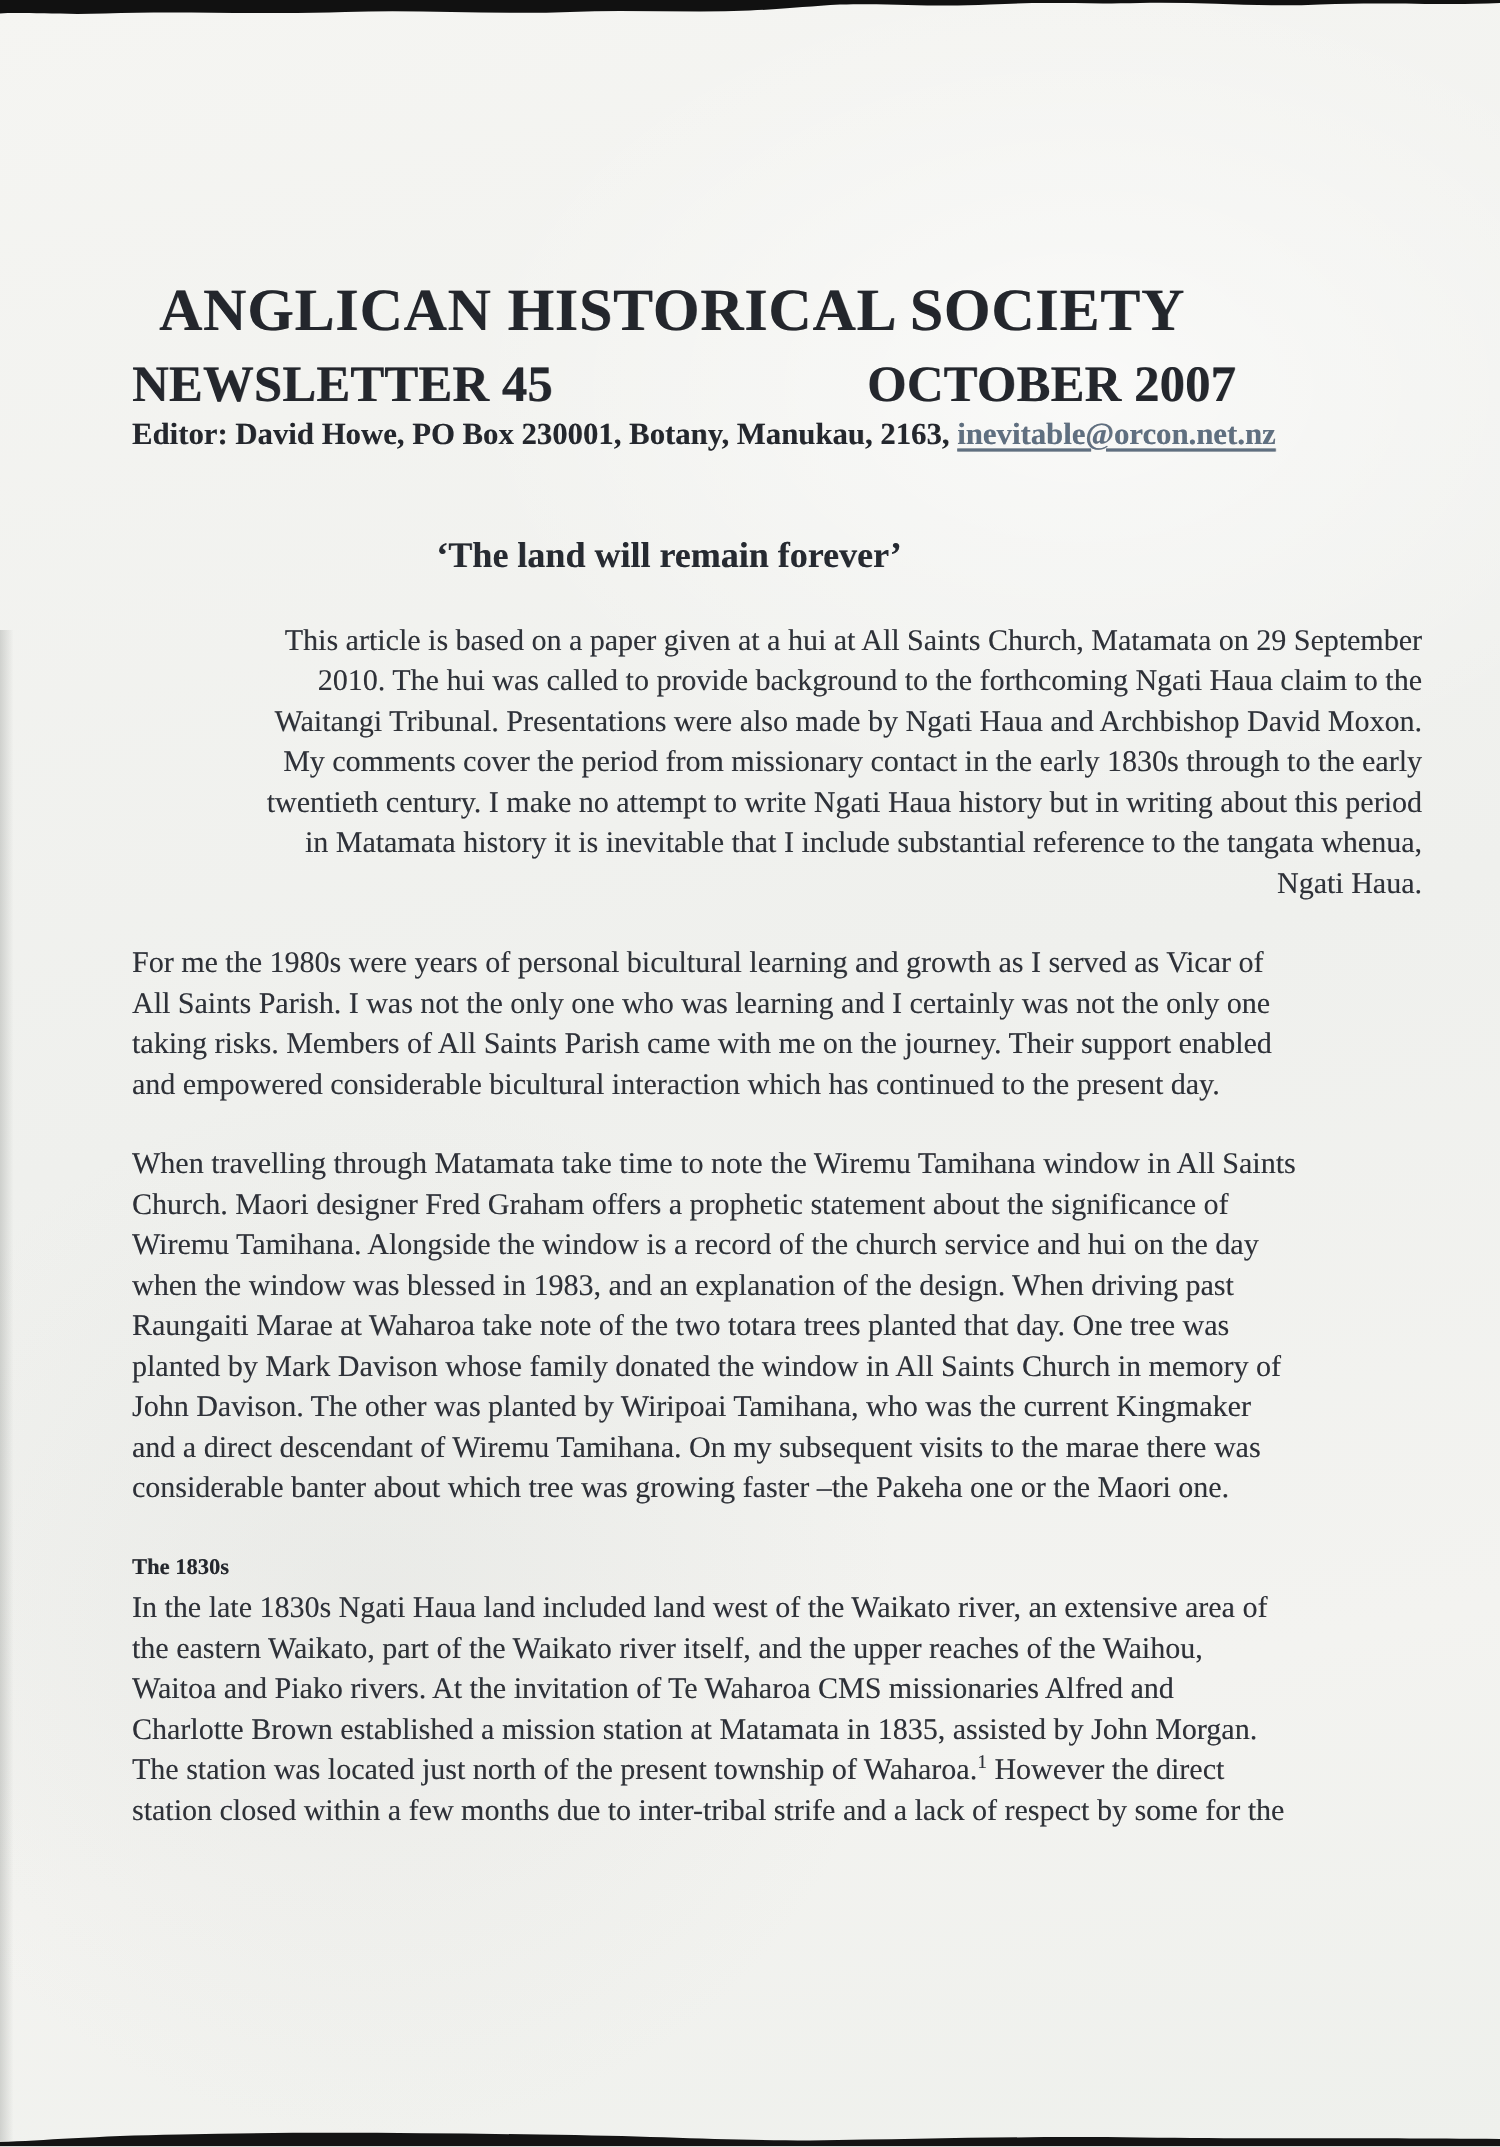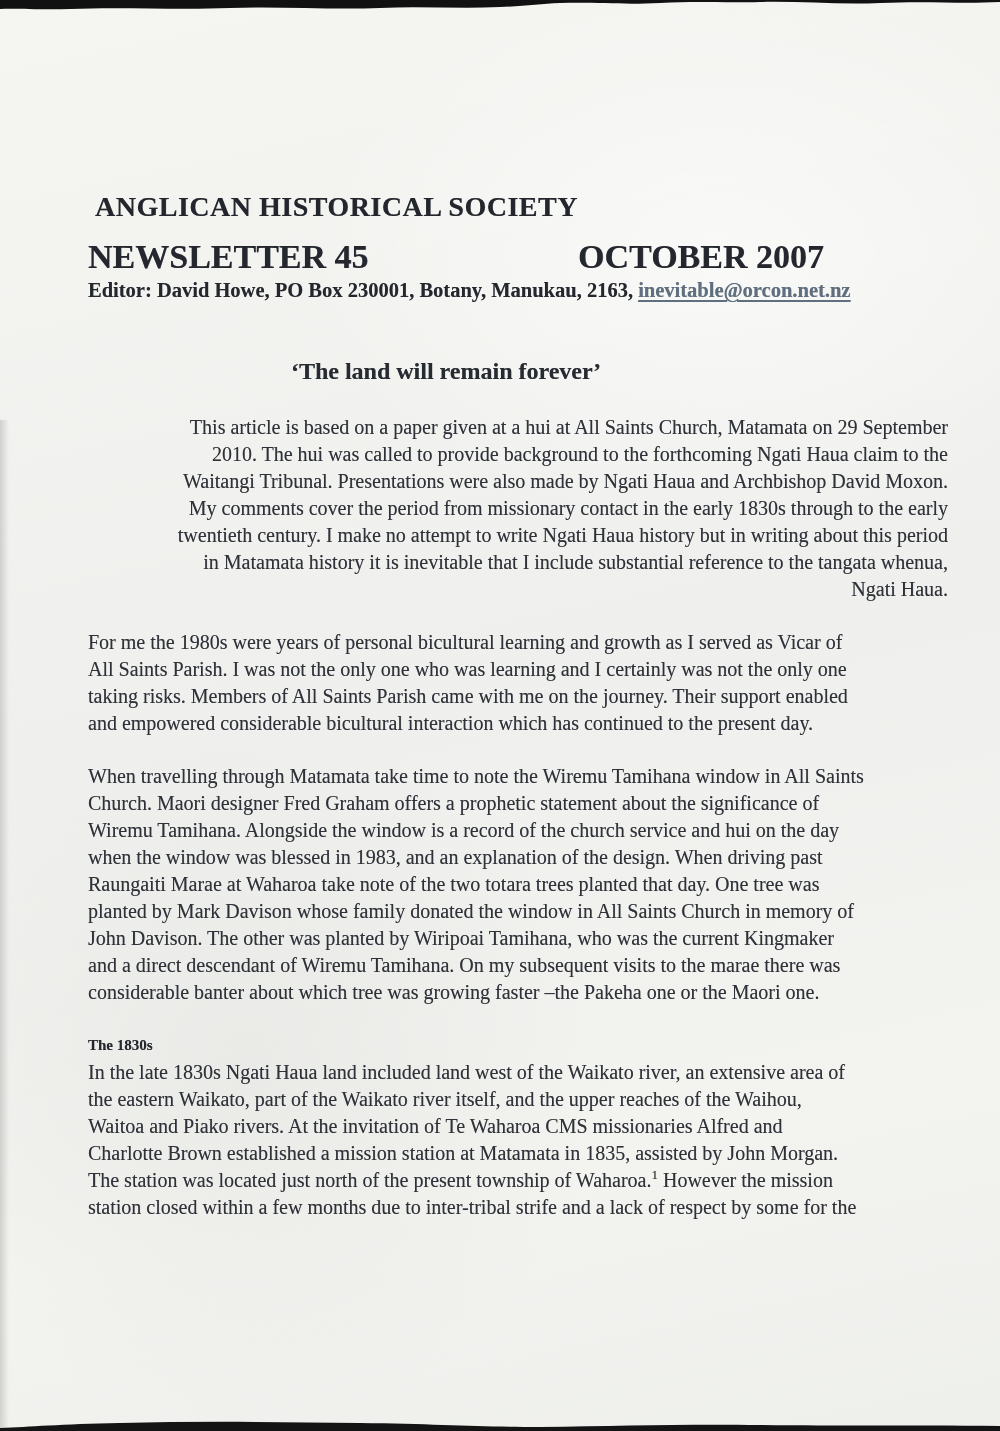--- a/index.html
+++ b/index.html
@@ -37,22 +37,22 @@
   .artifact-top { top: 0; }
   .artifact-bottom { bottom: 0; }
 
   .content {
     position: absolute;
     left: 88px;
     top: 0;
     width: 860px;
   }
   .masthead-title {
-    margin: 184px 0 0 7px;
-    font-size: 28px;
+    margin: 184px 0 0 18px;
+    font-size: 40px;
     line-height: 46px;
     font-weight: bold;
     letter-spacing: 0.5px;
     color: #23262c;
     white-space: nowrap;
     text-shadow: 0.3px 0 0 rgba(35,38,44,0.5);
   }
   .subhead-row {
     display: flex;
     justify-content: space-between;
@@ -157,21 +157,21 @@
 John Davison. The other was planted by Wiripoai Tamihana, who was the current Kingmaker
 and a direct descendant of Wiremu Tamihana. On my subsequent visits to the marae there was
 considerable banter about which tree was growing faster –the Pakeha one or the Maori one.</p>
 
     <h3 class="section-heading">The 1830s</h3>
 
     <p class="para"><span>In the late 1830s Ngati Haua land included land west of the Waikato river, an extensive area of
 the eastern Waikato, part of the Waikato river itself, and the upper reaches of the Waihou,
 Waitoa and Piako rivers. At the invitation of Te Waharoa CMS missionaries Alfred and
 Charlotte Brown established a mission station at Matamata in 1835, assisted by John Morgan.
-The station was located just north of the present township of Waharoa.</span><sup class="fn">1</sup><span> However the mission
+The station was located just north of the present township of Waharoa.</span><sup class="fn">1</sup><span> However the direct
 station closed within a few months due to inter-tribal strife and a lack of respect by some for the</span></p>
 
   </div>
 
   <svg class="artifact-bottom" width="1000" height="12" viewBox="0 0 1000 12" preserveAspectRatio="none" aria-hidden="true">
     <path fill="#141414" d="M0,12 L0,9 C30,8 60,5 120,4 C200,2 280,3 360,4 C440,5 480,8 540,8 C620,7 680,5 760,6 C840,7 900,6 1000,7 L1000,12 Z"></path>
   </svg>
 
 </div>
 

